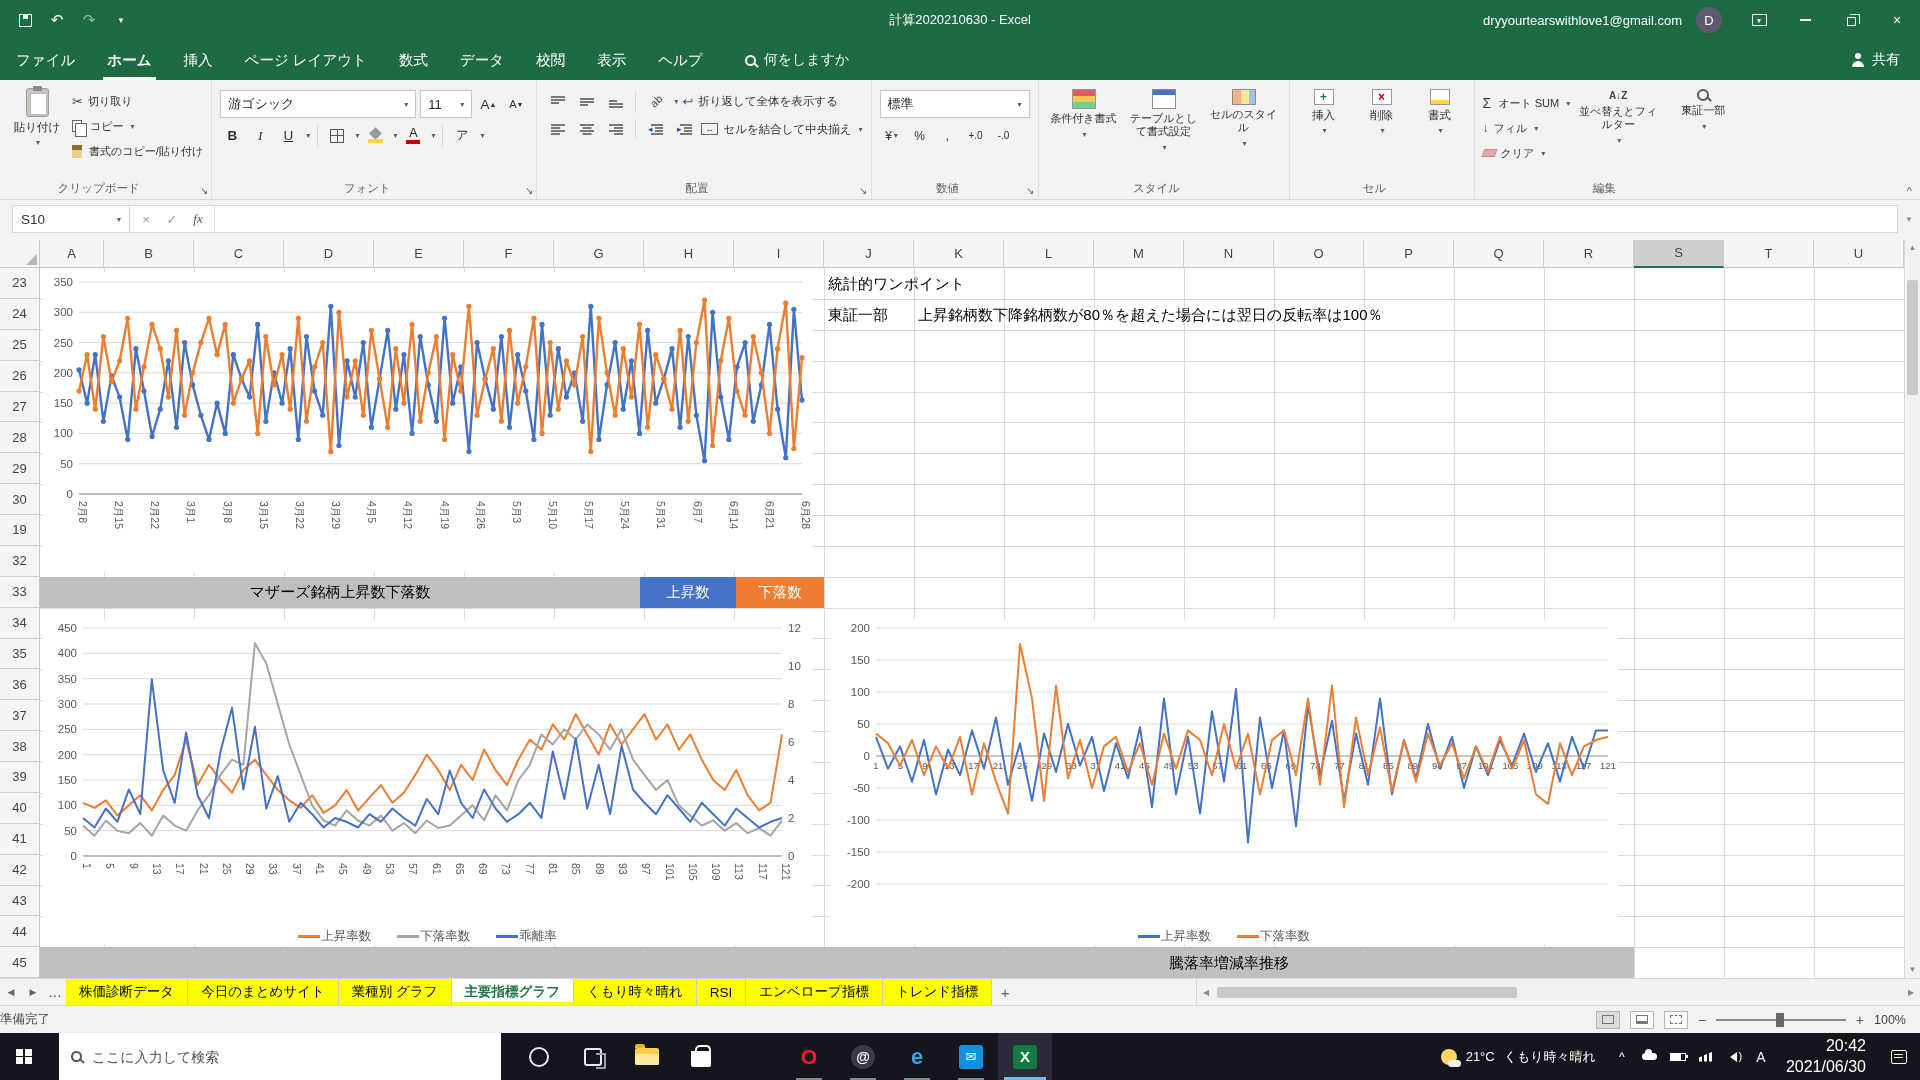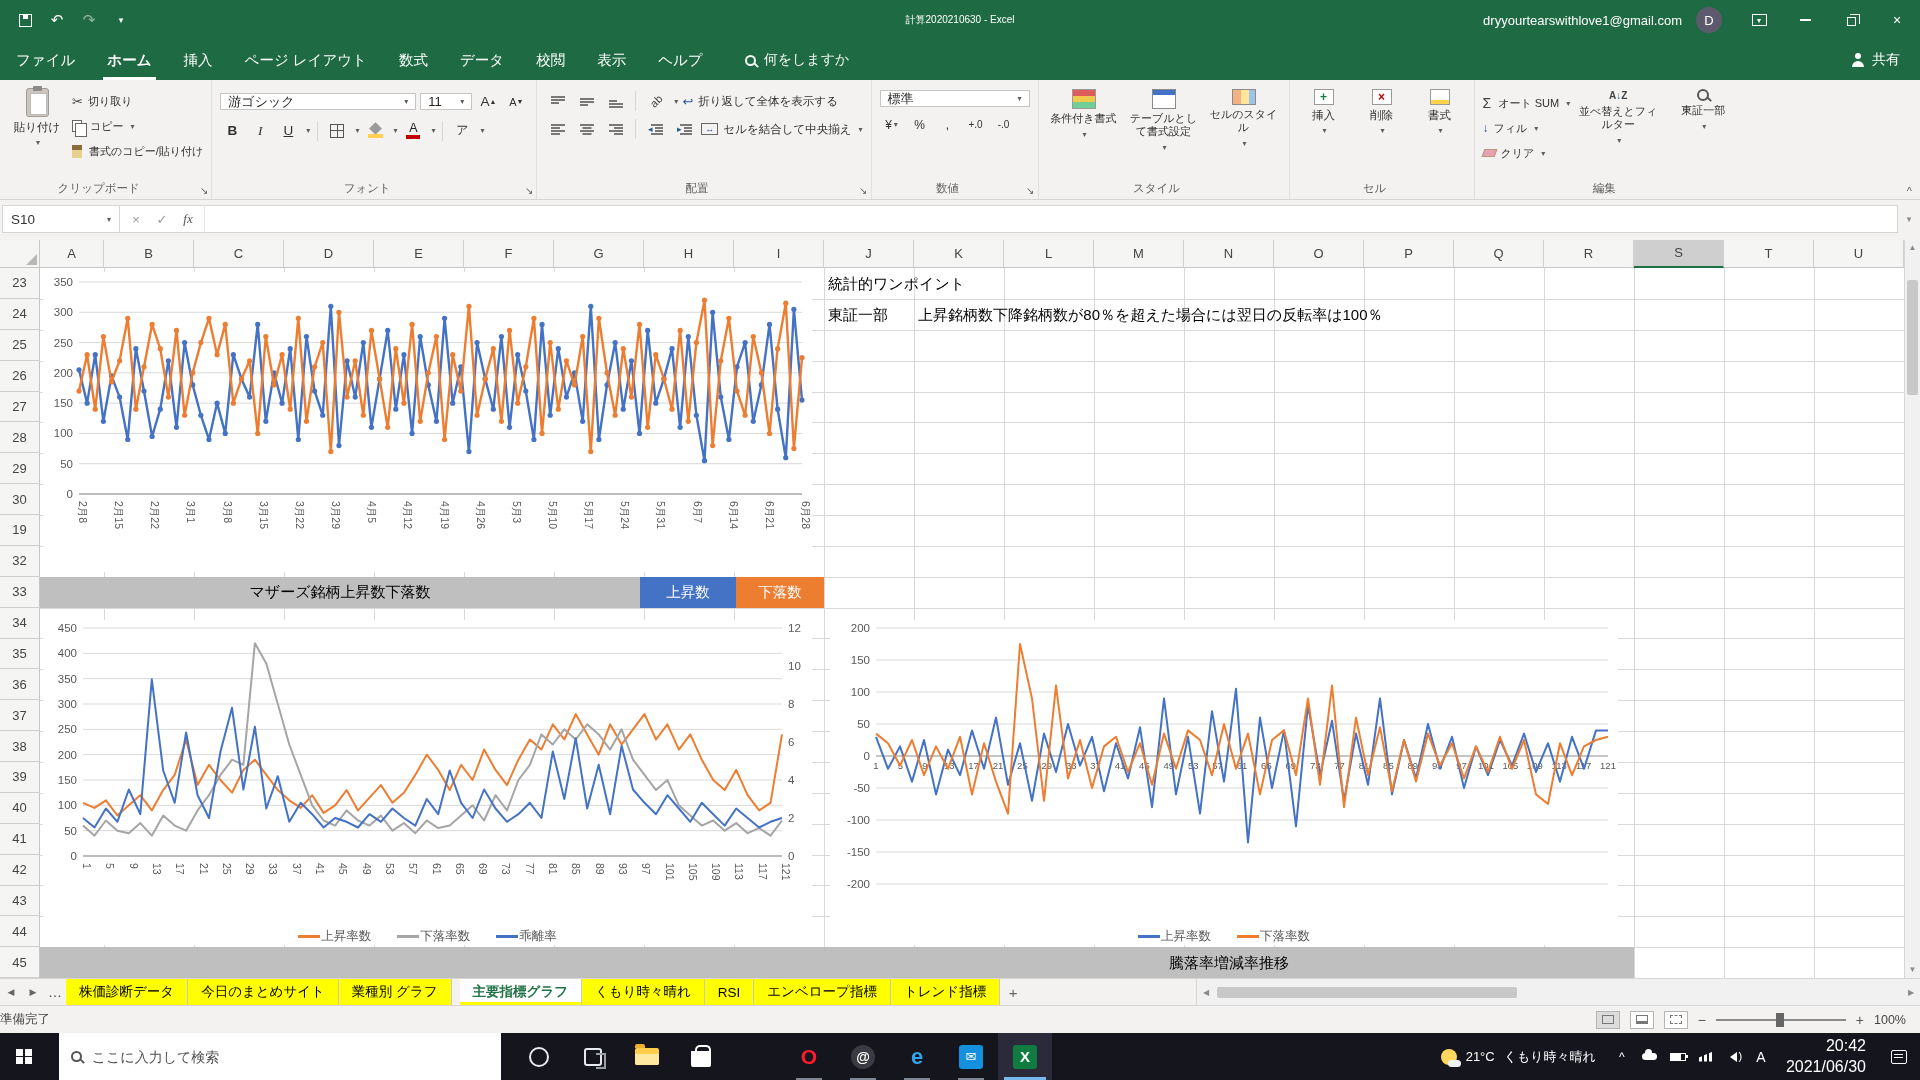--- a/index.html
+++ b/index.html
@@ -7,21 +7,21 @@
   body{font-family:"Liberation Sans","DejaVu Sans",sans-serif;-webkit-font-smoothing:antialiased;}
   #screen{position:relative;width:1920px;height:1080px;background:#fff;overflow:hidden;}
 
   
   .titlebar{position:absolute;top:0;left:0;right:0;height:40px;background:#1e6b43;color:#fff;display:flex;align-items:center;z-index:30;}
   .qat{display:flex;align-items:center;gap:2px;padding-left:10px;z-index:2;}
   .qat-btn{width:30px;height:30px;display:flex;align-items:center;justify-content:center;font-size:15px;color:#fff;}
   .qat-btn.dim{opacity:.5;}
   .i-save{width:13px;height:13px;border:1.5px solid #fff;position:relative;}
   .i-save::before{content:'';position:absolute;top:0;left:3px;width:5px;height:4px;background:#fff;}
-  .tb-title{position:absolute;left:0;right:0;text-align:center;font-size:10px;pointer-events:none;}
+  .tb-title{position:absolute;left:0;right:0;text-align:center;font-size:13px;pointer-events:none;}
   .tb-right{margin-left:auto;display:flex;align-items:center;height:100%;z-index:2;}
   .tb-email{font-size:13px;margin-right:14px;}
   .avatar{width:26px;height:26px;border-radius:50%;background:#5d5a6d;color:#fff;display:flex;align-items:center;justify-content:center;font-size:13px;margin-right:14px;}
   .win-btn{width:46px;height:40px;display:flex;align-items:center;justify-content:center;color:#fff;font-size:14px;}
   .i-min{width:11px;height:2px;background:#fff;}
   .i-restore{width:9px;height:9px;border:1px solid #fff;position:relative;margin-top:3px;}
   .i-restore::before{content:'';position:absolute;top:-4px;left:2px;width:9px;height:9px;border-top:1px solid #fff;border-right:1px solid #fff;}
   .i-ribopt{width:15px;height:12px;border:1px solid #fff;font-size:8px;display:flex;align-items:center;justify-content:center;}
 
   
@@ -51,21 +51,21 @@
   .i-paste::before{content:'';position:absolute;top:-3px;left:6px;width:9px;height:5px;background:#8a8a8a;border-radius:1px;}
   .i-paste::after{content:'';position:absolute;left:3px;top:4px;width:15px;height:20px;background:#fff;border:1px solid #bbb;}
   .mini-col{display:flex;flex-direction:column;gap:5px;padding-top:6px;}
   .btn-mini{display:flex;align-items:center;gap:5px;font-size:11px;color:#323130;height:20px;white-space:nowrap;}
   .ic-cut{font-size:13px;color:#444;}
   .ic-copy{position:relative;width:10px;height:12px;border:1.2px solid #666;background:#fff;margin-right:3px;}
   .ic-copy::after{content:'';position:absolute;left:2px;top:2px;width:10px;height:12px;border:1.2px solid #666;background:#fff;}
   .ic-painter{width:10px;height:13px;background:linear-gradient(#8a6d3b 0 5px,#e7cf8e 5px);margin-right:2px;}
   .font-rows,.al-rows,.num-rows{display:flex;flex-direction:column;gap:6px;padding-top:5px;}
   .row{display:flex;align-items:center;gap:4px;}
-  .combo{background:#fff;border:1px solid #c8c6c4;height:17px;display:flex;align-items:center;padding:0 7px;font-size:13px;color:#201f1e;gap:8px;}
+  .combo{background:#fff;border:1px solid #c8c6c4;height:28px;display:flex;align-items:center;padding:0 7px;font-size:13px;color:#201f1e;gap:8px;}
   .combo .caret{margin-left:auto;}
   .tgl{min-width:24px;height:23px;display:flex;align-items:center;justify-content:center;font-size:13.5px;color:#323130;padding:0 2px;}
   .tgl.b{font-weight:bold;}
   .tgl.i{font-style:italic;font-family:"Liberation Serif","DejaVu Serif",serif;}
   .tgl.u{text-decoration:underline;}
   .vsep{width:1px;height:20px;background:#d8d6d4;margin:0 3px;}
   .i-borders{width:14px;height:14px;border:1px solid #555;background:linear-gradient(#555,#555) center/100% 1px no-repeat,linear-gradient(#555,#555) center/1px 100% no-repeat;}
   .i-fillc{width:15px;height:15px;position:relative;}
   .i-fillc::before{content:'';position:absolute;top:1px;left:3px;width:9px;height:9px;background:#9a9a9a;transform:rotate(45deg);}
   .i-fillc::after{content:'';position:absolute;bottom:0;left:0;width:15px;height:4px;background:#ffd34d;}
@@ -92,21 +92,21 @@
   .ic-filldn{color:#2b579a;font-size:12px;font-weight:bold;}
   .ic-eraser{width:13px;height:8px;background:#e8a0b4;border:1px solid #b97;transform:skewX(-20deg);}
   .ic-sort{font-size:10px;font-weight:bold;color:#444;}
   .ic-sort b{color:#2b579a;}
   .i-findmag{width:12px;height:12px;border:2px solid #555;border-radius:50%;position:relative;}
   .i-findmag::after{content:'';position:absolute;width:6px;height:2px;background:#555;transform:rotate(45deg);right:-5px;bottom:-1px;}
   .collapse-rib{position:absolute;right:8px;bottom:2px;color:#605e5c;font-size:11px;}
 
   
   .fbar{position:absolute;top:200px;left:0;right:0;height:40px;background:#f3f2f1;display:flex;align-items:center;padding:4px 0 6px 0;z-index:27;}
-  .namebox{width:118px;height:28px;background:#fff;border:1px solid #d8d6d4;display:flex;align-items:center;padding:0 8px;font-size:13.5px;color:#333;margin-left:2px;}
+  .namebox{width:118px;height:28px;background:#fff;border:1px solid #d8d6d4;display:flex;align-items:center;padding:0 8px;font-size:13.5px;color:#333;margin-left:12px;}
   .namebox .caret{margin-left:auto;}
   .fbtns{display:flex;align-items:center;height:28px;background:#fff;border-top:1px solid #d8d6d4;border-bottom:1px solid #d8d6d4;padding:0 4px;gap:2px;}
   .fbtn{width:24px;text-align:center;font-size:13px;color:#9a9a9a;}
   .fbtn.fx{font-style:italic;color:#555;font-family:"Liberation Serif","DejaVu Serif",serif;}
   .finput{flex:1;height:28px;background:#fff;border:1px solid #d8d6d4;border-left:1px solid #e5e5e5;font-size:13px;padding:0 8px;outline:none;}
   .fexpand{width:22px;text-align:center;color:#888;font-size:9px;}
 
   
   #sheet{position:absolute;top:240px;left:0;width:1920px;height:738px;background:#fff;overflow:hidden;z-index:10;}
   .corner{position:absolute;left:0;top:0;width:40px;height:28px;background:#f5f5f4;border-right:1px solid #c6c6c6;border-bottom:1px solid #c6c6c6;}
@@ -141,21 +141,21 @@
   .vs-arrow{height:16px;text-align:center;font-size:8px;color:#8a8a8a;line-height:16px;}
   .vs-thumb{position:absolute;left:2px;right:2px;top:40px;height:115px;background:#c8c8c8;border-radius:2px;}
   .vs-bot{position:absolute;bottom:0;left:0;right:0;}
 
   
   #sheettabs{position:absolute;top:978px;left:0;right:0;height:27px;background:#f3f2f1;border-top:1px solid #d8d6d4;display:flex;align-items:stretch;z-index:11;}
   .tab-nav{width:22px;display:flex;align-items:center;justify-content:center;color:#666;font-size:9px;}
   .tab-overflow{width:22px;display:flex;align-items:center;justify-content:center;color:#444;font-size:14px;}
   .stabs{display:flex;align-items:stretch;}
   .stab{padding:0 13px;display:flex;align-items:center;font-size:13.5px;background:#ffff00;border-right:1px solid #c9c9c9;color:#000;white-space:nowrap;}
-  .stab.active{background:#fff;color:#217346;font-weight:bold;box-shadow:inset 0 -3px 0 #ffff00;margin-left:8px;}
+  .stab.active{background:#fff;color:#217346;font-weight:bold;box-shadow:inset 0 -3px 0 #ffff00;}
   .add-sheet{width:26px;display:flex;align-items:center;justify-content:center;color:#666;font-size:15px;}
   .hscroll{margin-left:auto;width:724px;background:#f1f1f1;border-left:1px solid #d8d6d4;display:flex;align-items:center;padding:0 2px;}
   .hs-arrow{width:14px;text-align:center;font-size:8px;color:#8a8a8a;}
   .hs-track{flex:1;height:11px;position:relative;}
   .hs-thumb{position:absolute;left:4px;top:0;width:300px;height:11px;background:#c8c8c8;border-radius:2px;}
 
   
   #statusbar{position:absolute;top:1005px;left:0;right:0;height:28px;background:#f3f2f1;border-top:1px solid #d8d6d4;display:flex;align-items:center;font-size:12.5px;color:#444;z-index:11;}
   .sb-left{}
   .sb-right{margin-left:auto;display:flex;align-items:center;gap:10px;padding-right:14px;}

